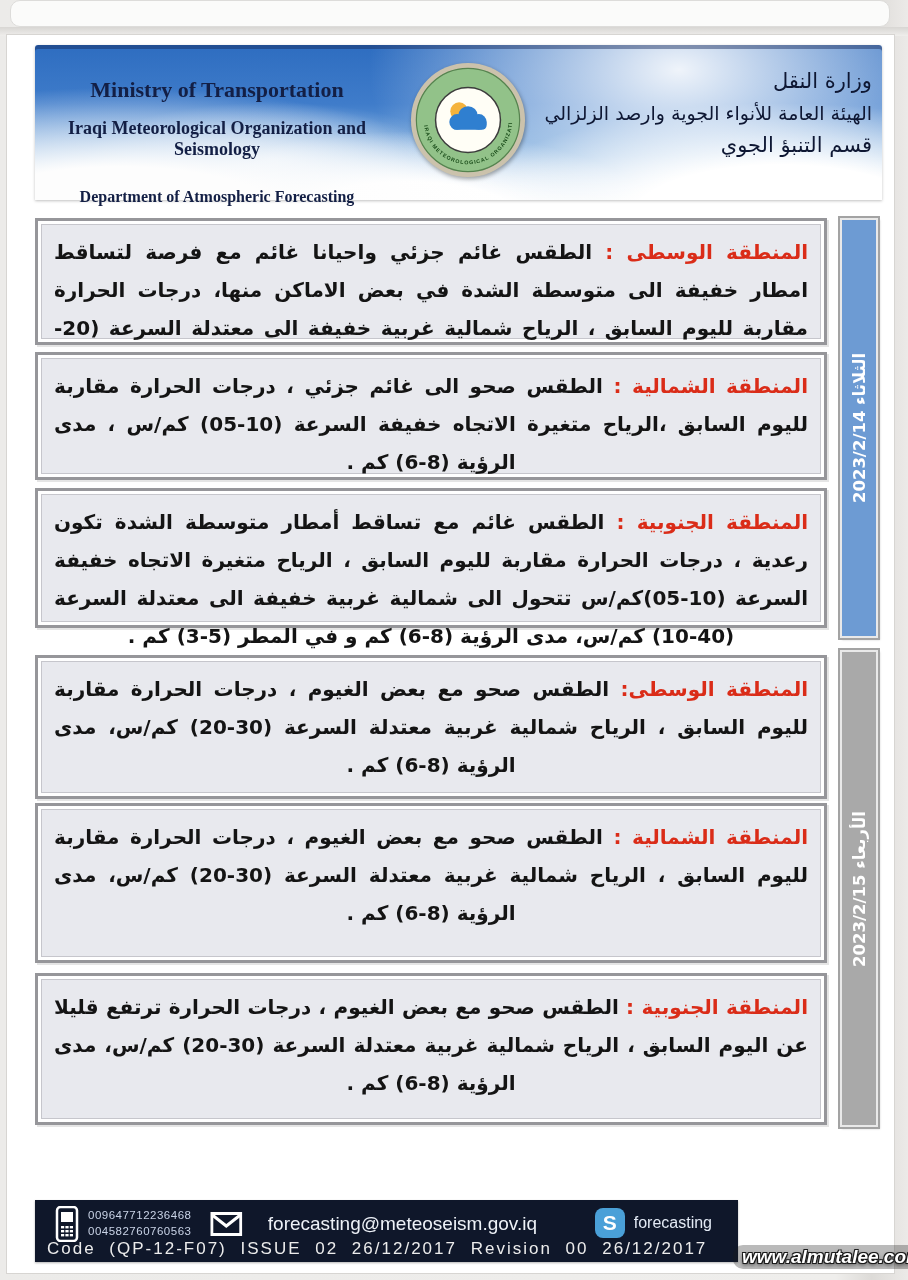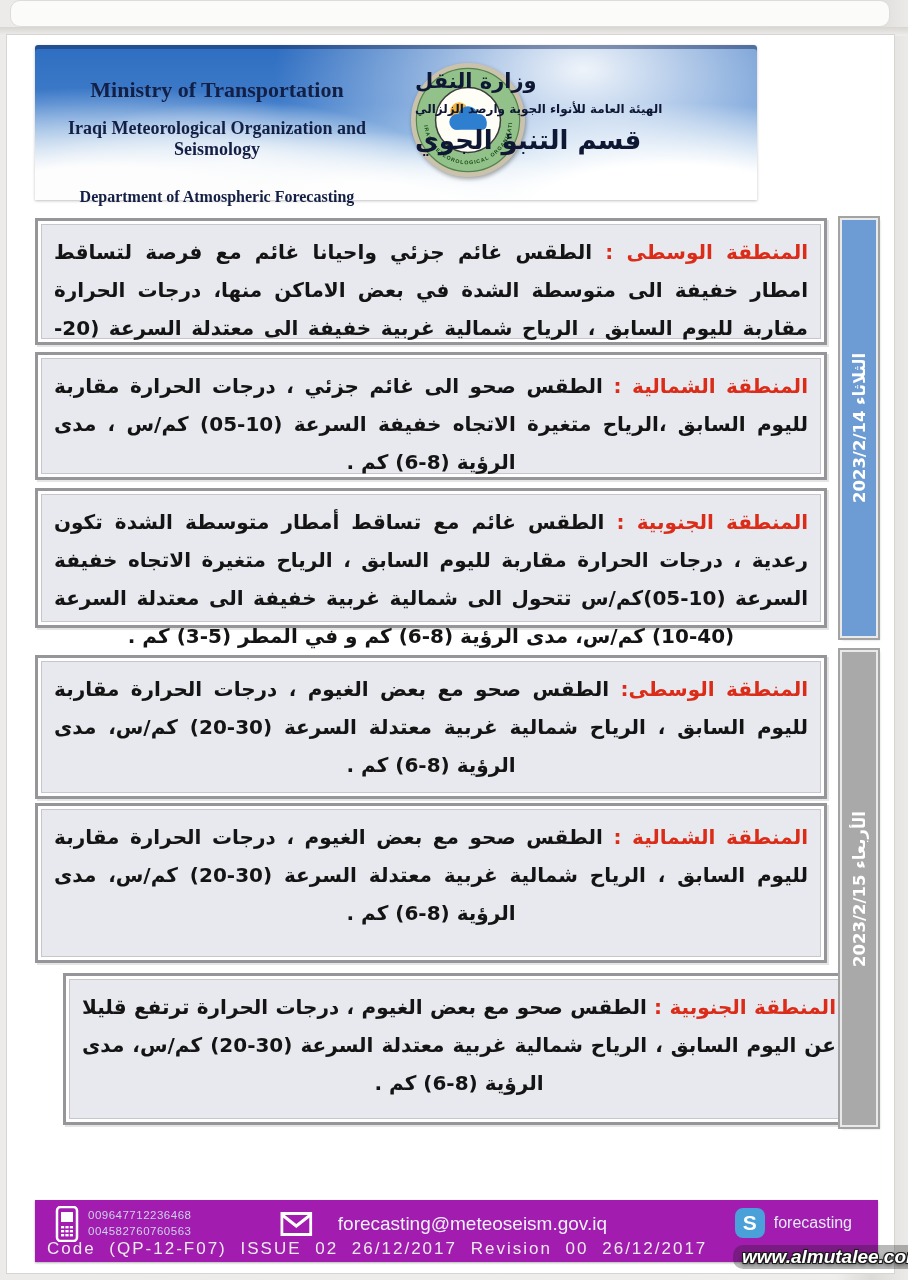--- a/index.html
+++ b/index.html
@@ -20,45 +20,45 @@
     position:absolute; left:0; top:27px; width:908px; height:9px;
     background:linear-gradient(180deg,#d8d6d3,#efeeec);
   }
   .page-bg {
     position:absolute; left:6px; top:34px; width:889px; height:1240px;
     background:#ffffff; border:1px solid #d7d5d2;
   }
 
   
   .banner {
-    position:absolute; left:35px; top:45px; width:722px; height:155px;
+    position:absolute; left:35px; top:45px; width:847px; height:155px;
     background:
       radial-gradient(ellipse 500px 300px at 76% 16%, rgba(255,255,255,.92), rgba(255,255,255,0) 62%),
       radial-gradient(ellipse 430px 150px at 88% 110%, #ffffff 34%, rgba(255,255,255,0) 75%),
       radial-gradient(ellipse 520px 180px at 10% 118%, #fdfdfd 34%, rgba(255,255,255,0) 78%),
       radial-gradient(ellipse 330px 120px at 44% 116%, #ffffff 36%, rgba(255,255,255,0) 78%),
       radial-gradient(ellipse 260px 80px at 28% 74%, rgba(255,255,255,.65), rgba(255,255,255,0) 72%),
       linear-gradient(180deg,#2e6dc0 0%, #3f7cca 38%, #7aabdd 72%, #d8e7f4 100%);
     box-shadow: inset 0 4px 0 rgba(20,40,90,.45), 0 1px 3px rgba(0,0,0,.25);
     border-radius:3px 3px 0 0;
   }
   .hdr-en {
     position:absolute; left:14px; top:32px; width:336px; text-align:center;
     font-family:"Liberation Serif", serif; font-weight:bold; color:#131f45;
   }
   .hdr-en .en1 { font-size:22px; margin-bottom:15px; }
   .hdr-en .en2 { font-size:18px; margin-bottom:28px; }
   .hdr-en .en3 { font-size:16px; }
   .hdr-ar {
-    position:absolute; right:10px; top:24px; width:332px; text-align:left;
-    direction:rtl; font-weight:bold; color:#0e1733;
+    position:absolute; right:10px; top:24px; width:332px; text-align:right;
+    direction:rtl; font-weight:normal; color:#0e1733;
   }
   .hdr-ar .ar1 { font-size:21px; margin-bottom:9px; }
-  .hdr-ar .ar2 { font-size:12px; margin-bottom:9px; }
-  .hdr-ar .ar3 { font-size:26px; }
+  .hdr-ar .ar2 { font-size:19px; margin-bottom:9px; }
+  .hdr-ar .ar3 { font-size:21px; }
   .logo {
     position:absolute; left:374px; top:16px; width:118px; height:118px;
     filter:drop-shadow(1px 2px 2px rgba(0,0,0,.35));
   }
 
   
   .box {
     position:absolute; left:35px; width:792px;
     background:#ffffff; border:3px solid #96969a;
     box-shadow:2px 2px 0 rgba(0,0,0,.10);
@@ -70,41 +70,41 @@
   .box-inner p {
     direction:rtl; text-align:justify; text-align-last:center;
     font-weight:bold; font-size:20px; line-height:1.9; color:#141414;
   }
   .region-label { color:#da2c18; }
   .b1 { top:218px; height:127px; }
   .b2 { top:352px; height:128px;padding-left:28px; }
   .b3 { top:488px; height:140px; }
   .b4 { top:655px; height:144px; }
   .b5 { top:803px; height:160px; }
-  .b6 { top:973px; height:152px;margin-left:28px; }
+  .b6 { top:973px; height:152px; }
 
   
   .bar {
     position:absolute; left:840px; width:38px;
     border:2px solid #e9e9e9;
     box-shadow:0 0 0 2px #a3a3a3, 2px 2px 2px rgba(0,0,0,.18);
   }
   .bar1 { top:218px; height:420px; background:#6d9bd3; }
   .bar2 { top:650px; height:477px; background:#a9a9a9; }
   .bar .bar-label {
     position:absolute; left:50%; top:50%;
     transform:translate(-50%,-50%) rotate(-90deg);
     white-space:nowrap; direction:rtl;
     color:#ffffff; font-weight:bold; font-size:16.5px; letter-spacing:.5px;
   }
 
   
   .footer {
-    position:absolute; left:35px; top:1200px; width:843px; height:62px;
-    background:#a21caf; box-shadow:0 1px 2px rgba(0,0,0,.3);
+    position:absolute; left:35px; top:1200px; width:703px; height:62px;
+    background:#0f172a; box-shadow:0 1px 2px rgba(0,0,0,.3);
   }
   .phone-block { position:absolute; left:20px; top:6px; display:flex; gap:9px; align-items:center; }
   .phone-nums { color:#c9d3e6; font-size:11.5px; line-height:1.35; font-family:"Liberation Sans",sans-serif; letter-spacing:.5px; }
   .email-block {
     position:absolute; left:50%; transform:translateX(-54%); top:12px;
     display:flex; gap:26px; align-items:center;
     color:#eef2f8; font-size:19px; font-family:"Liberation Sans",sans-serif;
   }
   .skype-block {
     position:absolute; right:26px; top:8px; display:flex; gap:9px; align-items:center;

